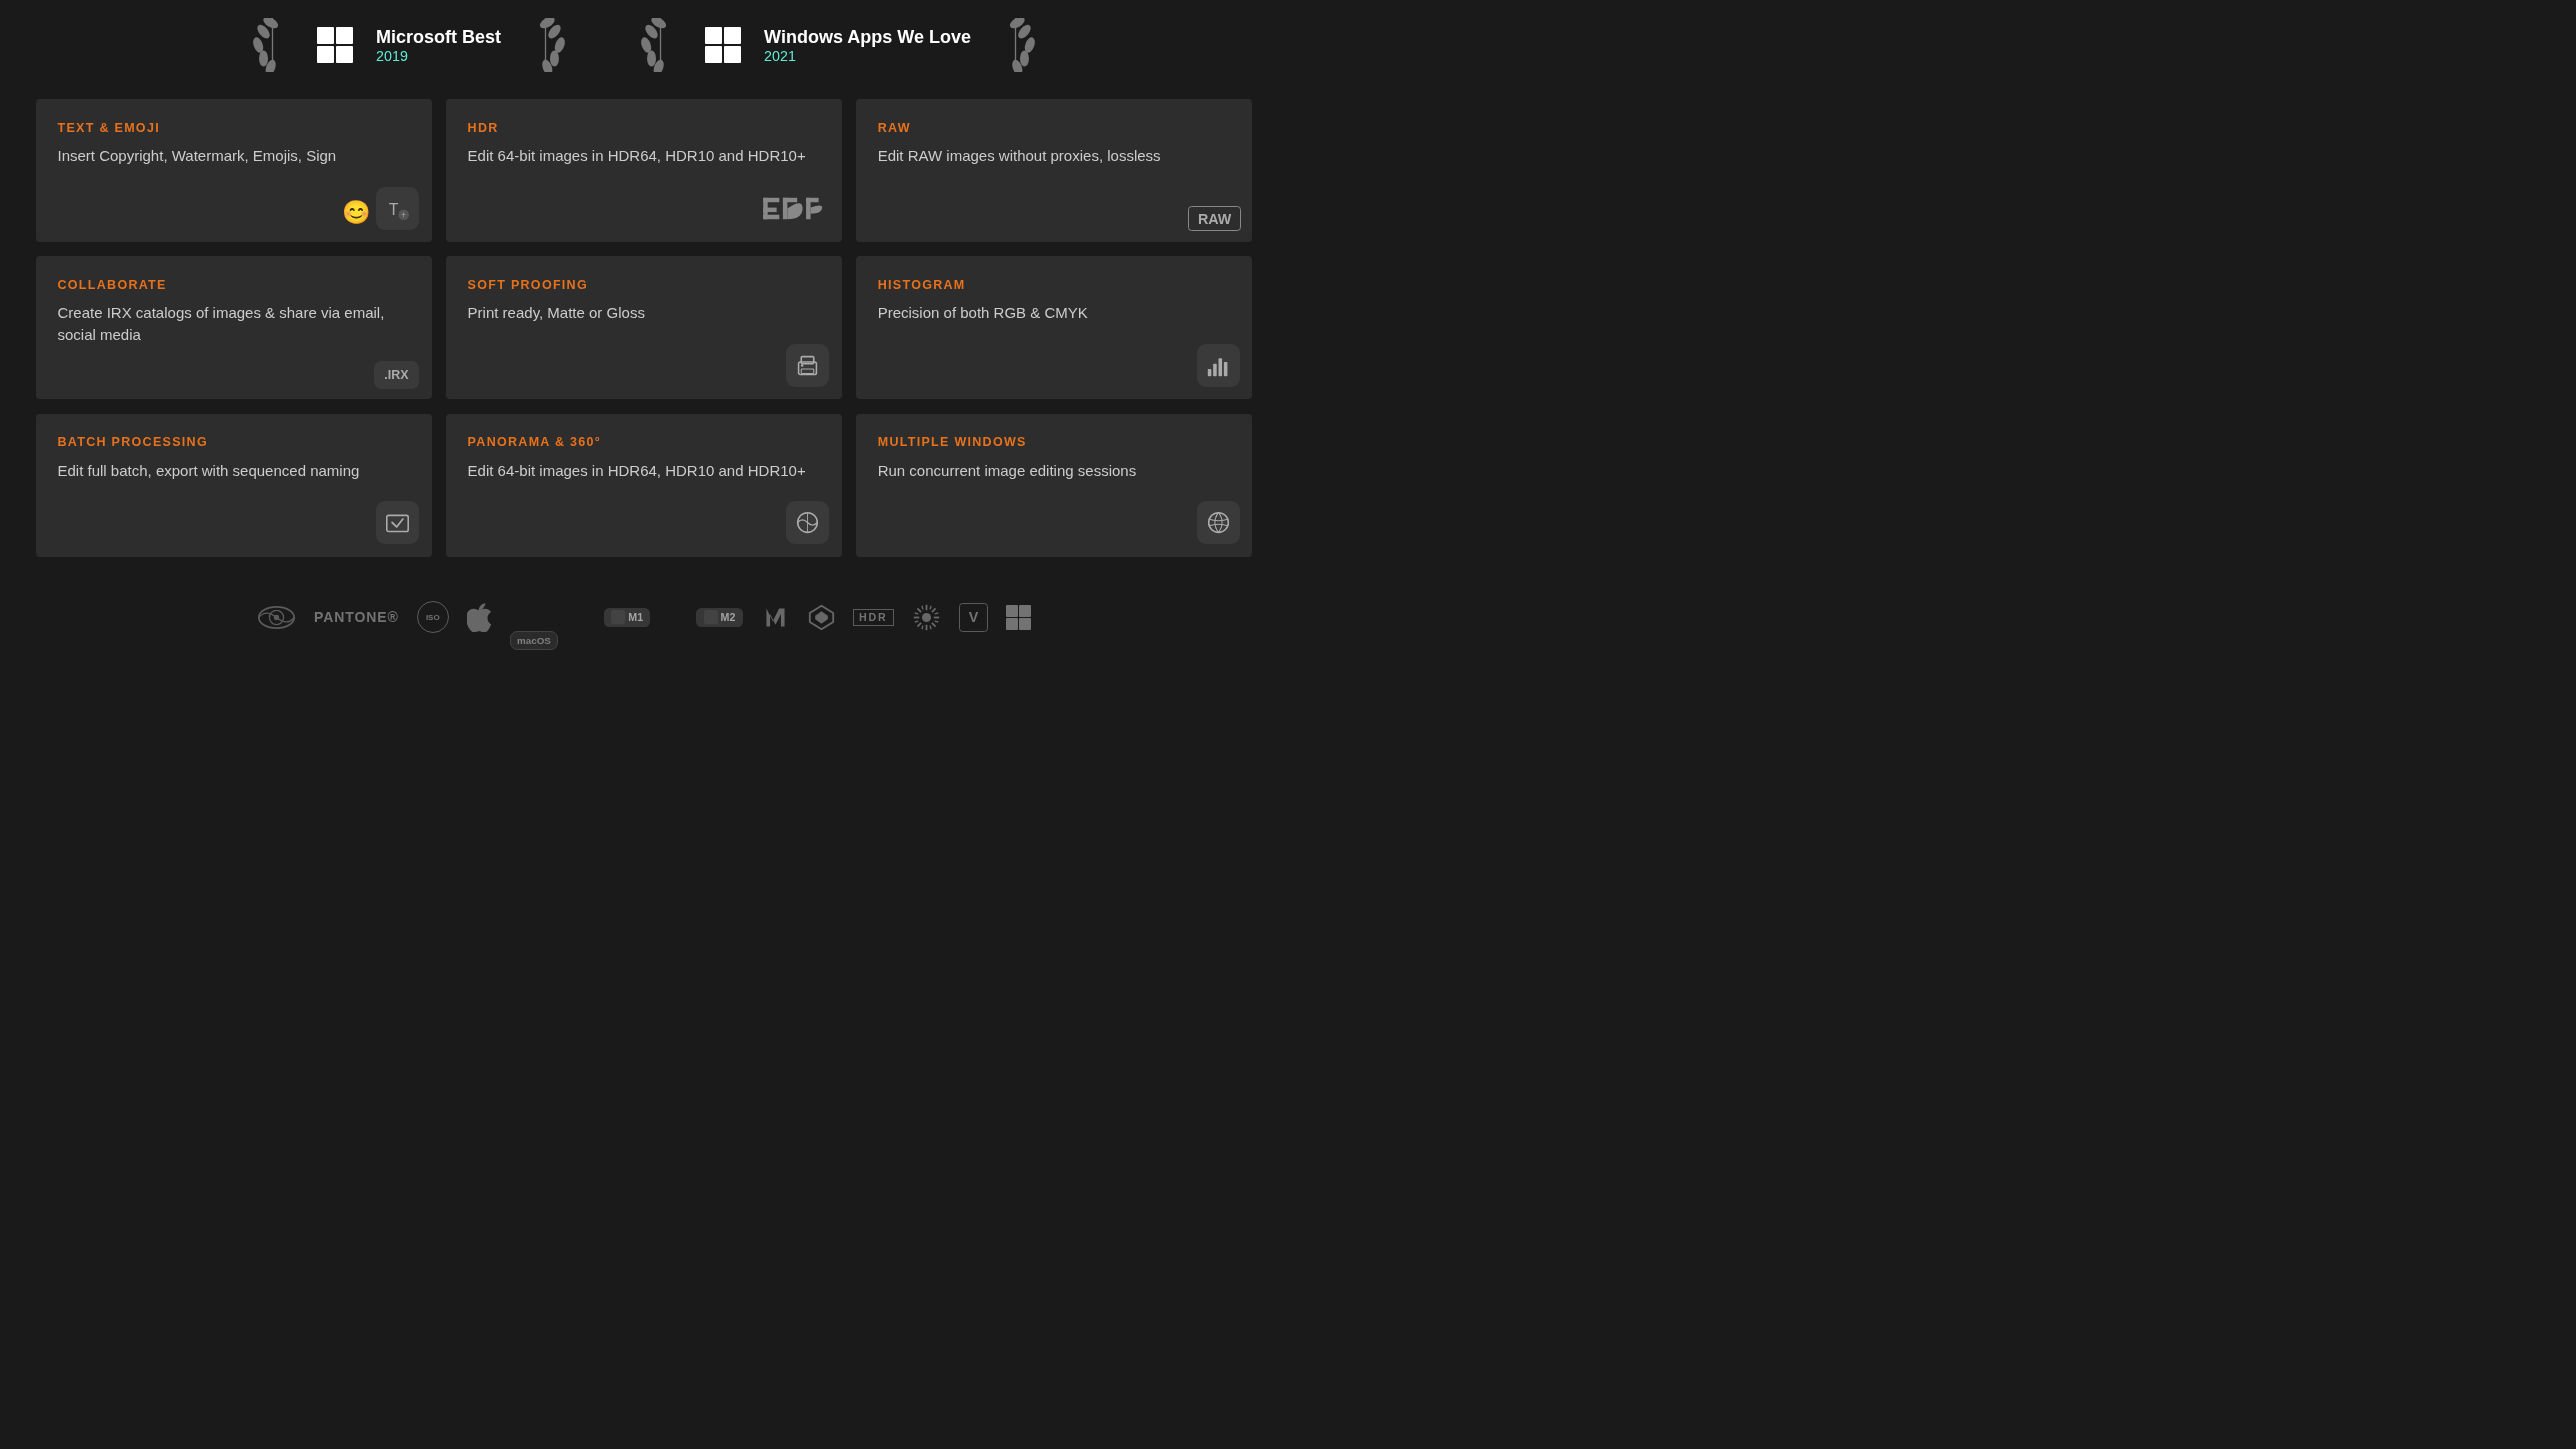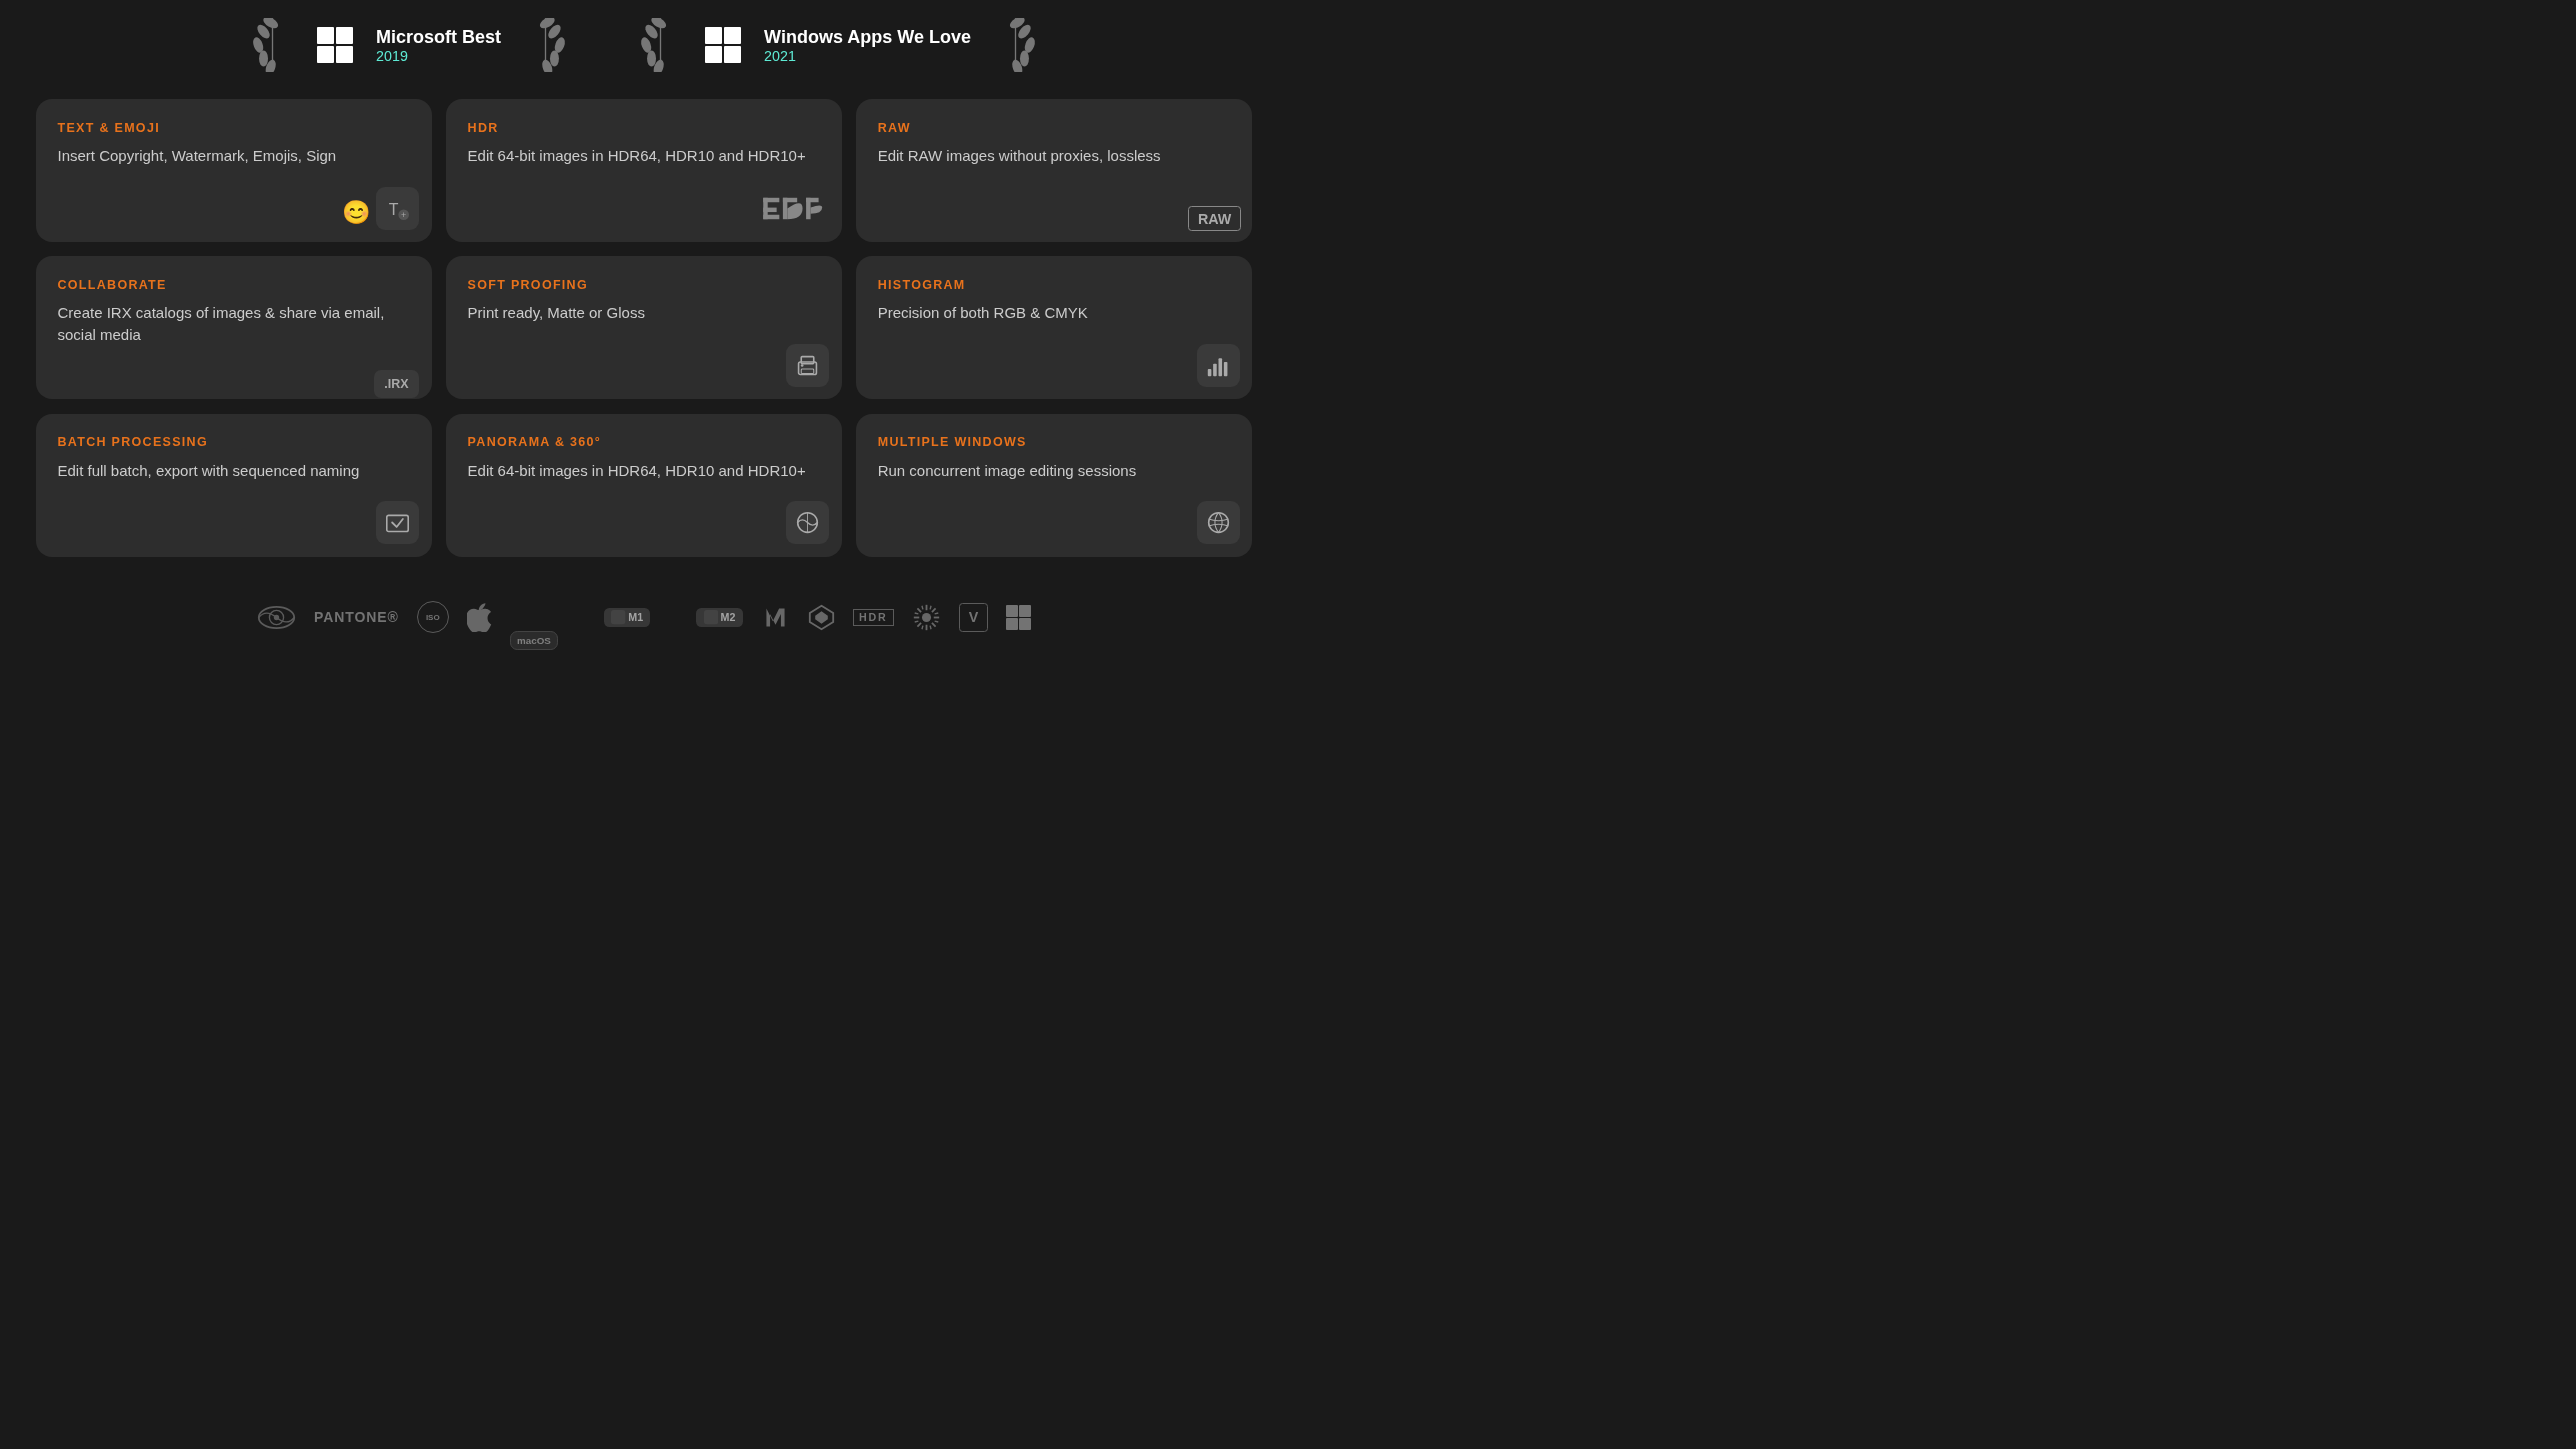--- a/index.html
+++ b/index.html
@@ -73,21 +73,21 @@
     .features-grid {
       display: grid;
       grid-template-columns: repeat(3, 1fr);
       gap: 14.3px;
       width: 100%;
       margin-bottom: 21.5px;
     }
 
     .feature-card {
       background: #2d2d2d;
-      border-radius: 16px;
+      border-radius: 4px;
       padding: 21.5px 21.5px 18px 21.5px;
       position: relative;
       min-height: 143px;
       display: flex;
       flex-direction: column;
       overflow: hidden;
     }
 
     .feature-title {
       color: #e8721c;
@@ -137,21 +137,21 @@
       border: 1.8px solid #888;
       color: #aaa;
       font-size: 14.3px;
       font-weight: 700;
       padding: 3.6px 9px;
       border-radius: 3.6px;
     }
 
     .irx-badge {
       position: absolute;
-      bottom: 1px;
+      bottom: 10px;
       right: 12.5px;
       background: #3a3a3a;
       border-radius: 7.2px;
       color: #aaa;
       font-size: 12.5px;
       font-weight: 700;
       padding: 7.2px 10.7px;
     }
 
     

